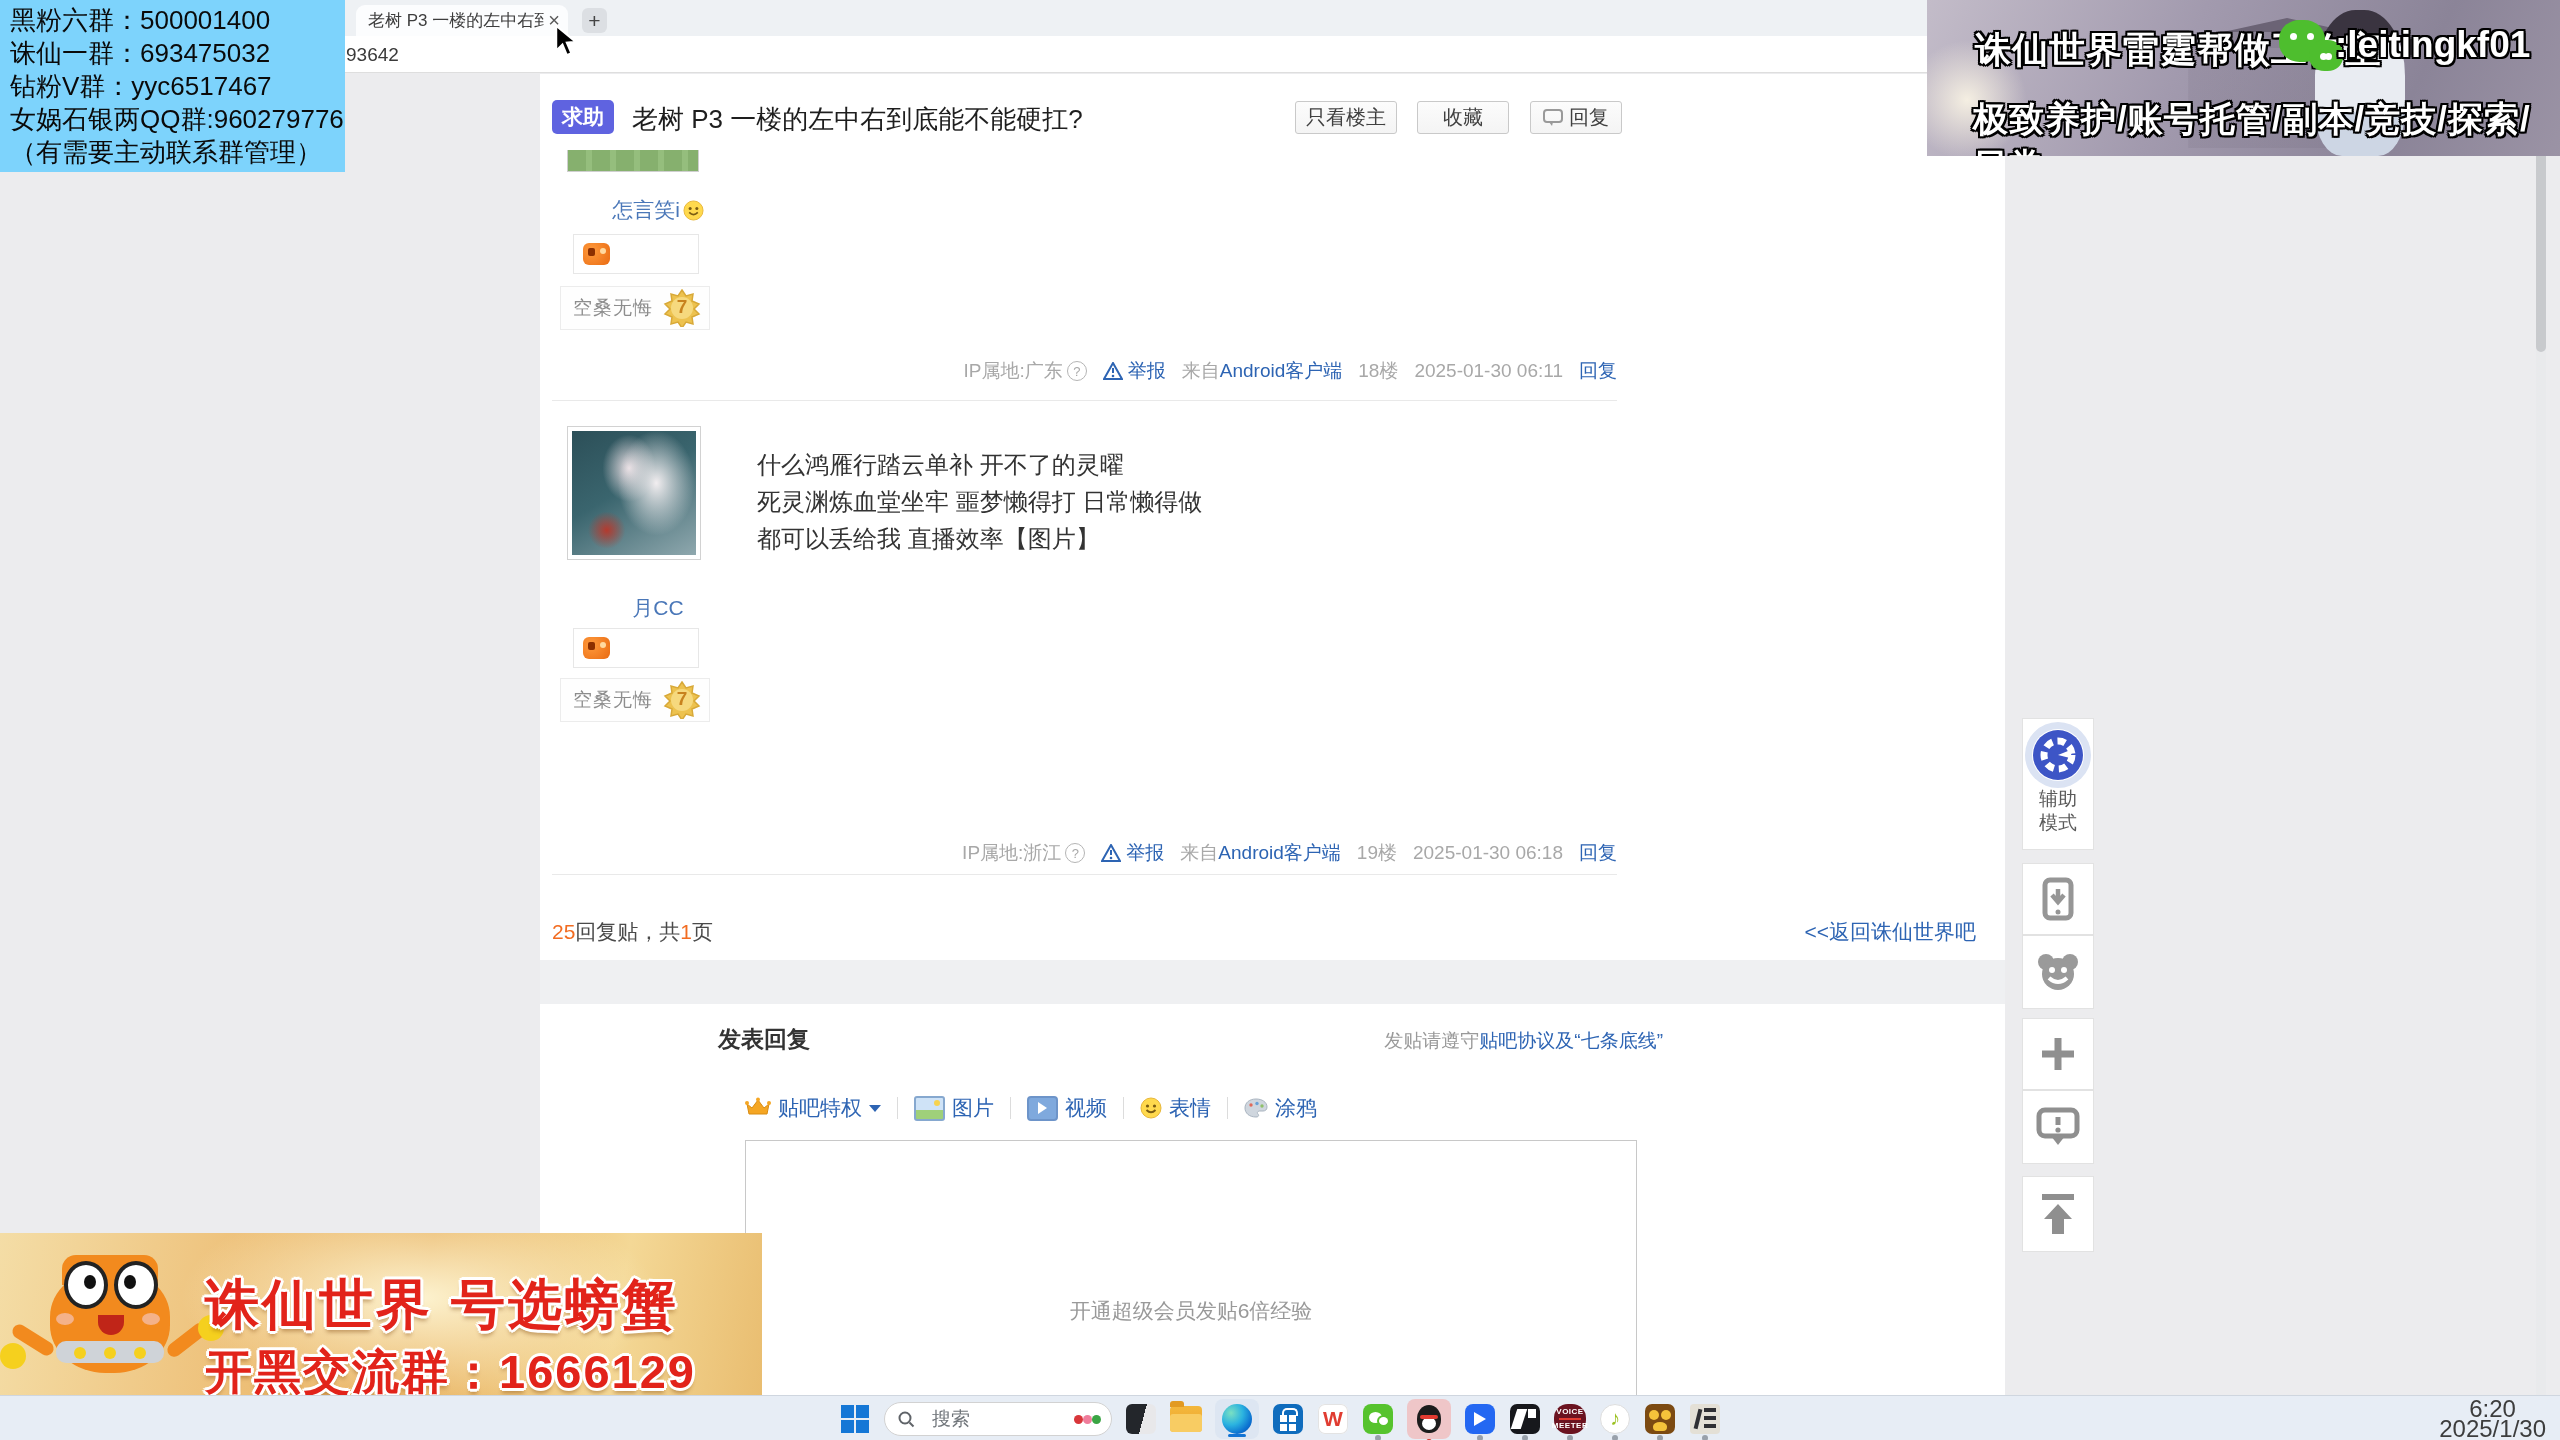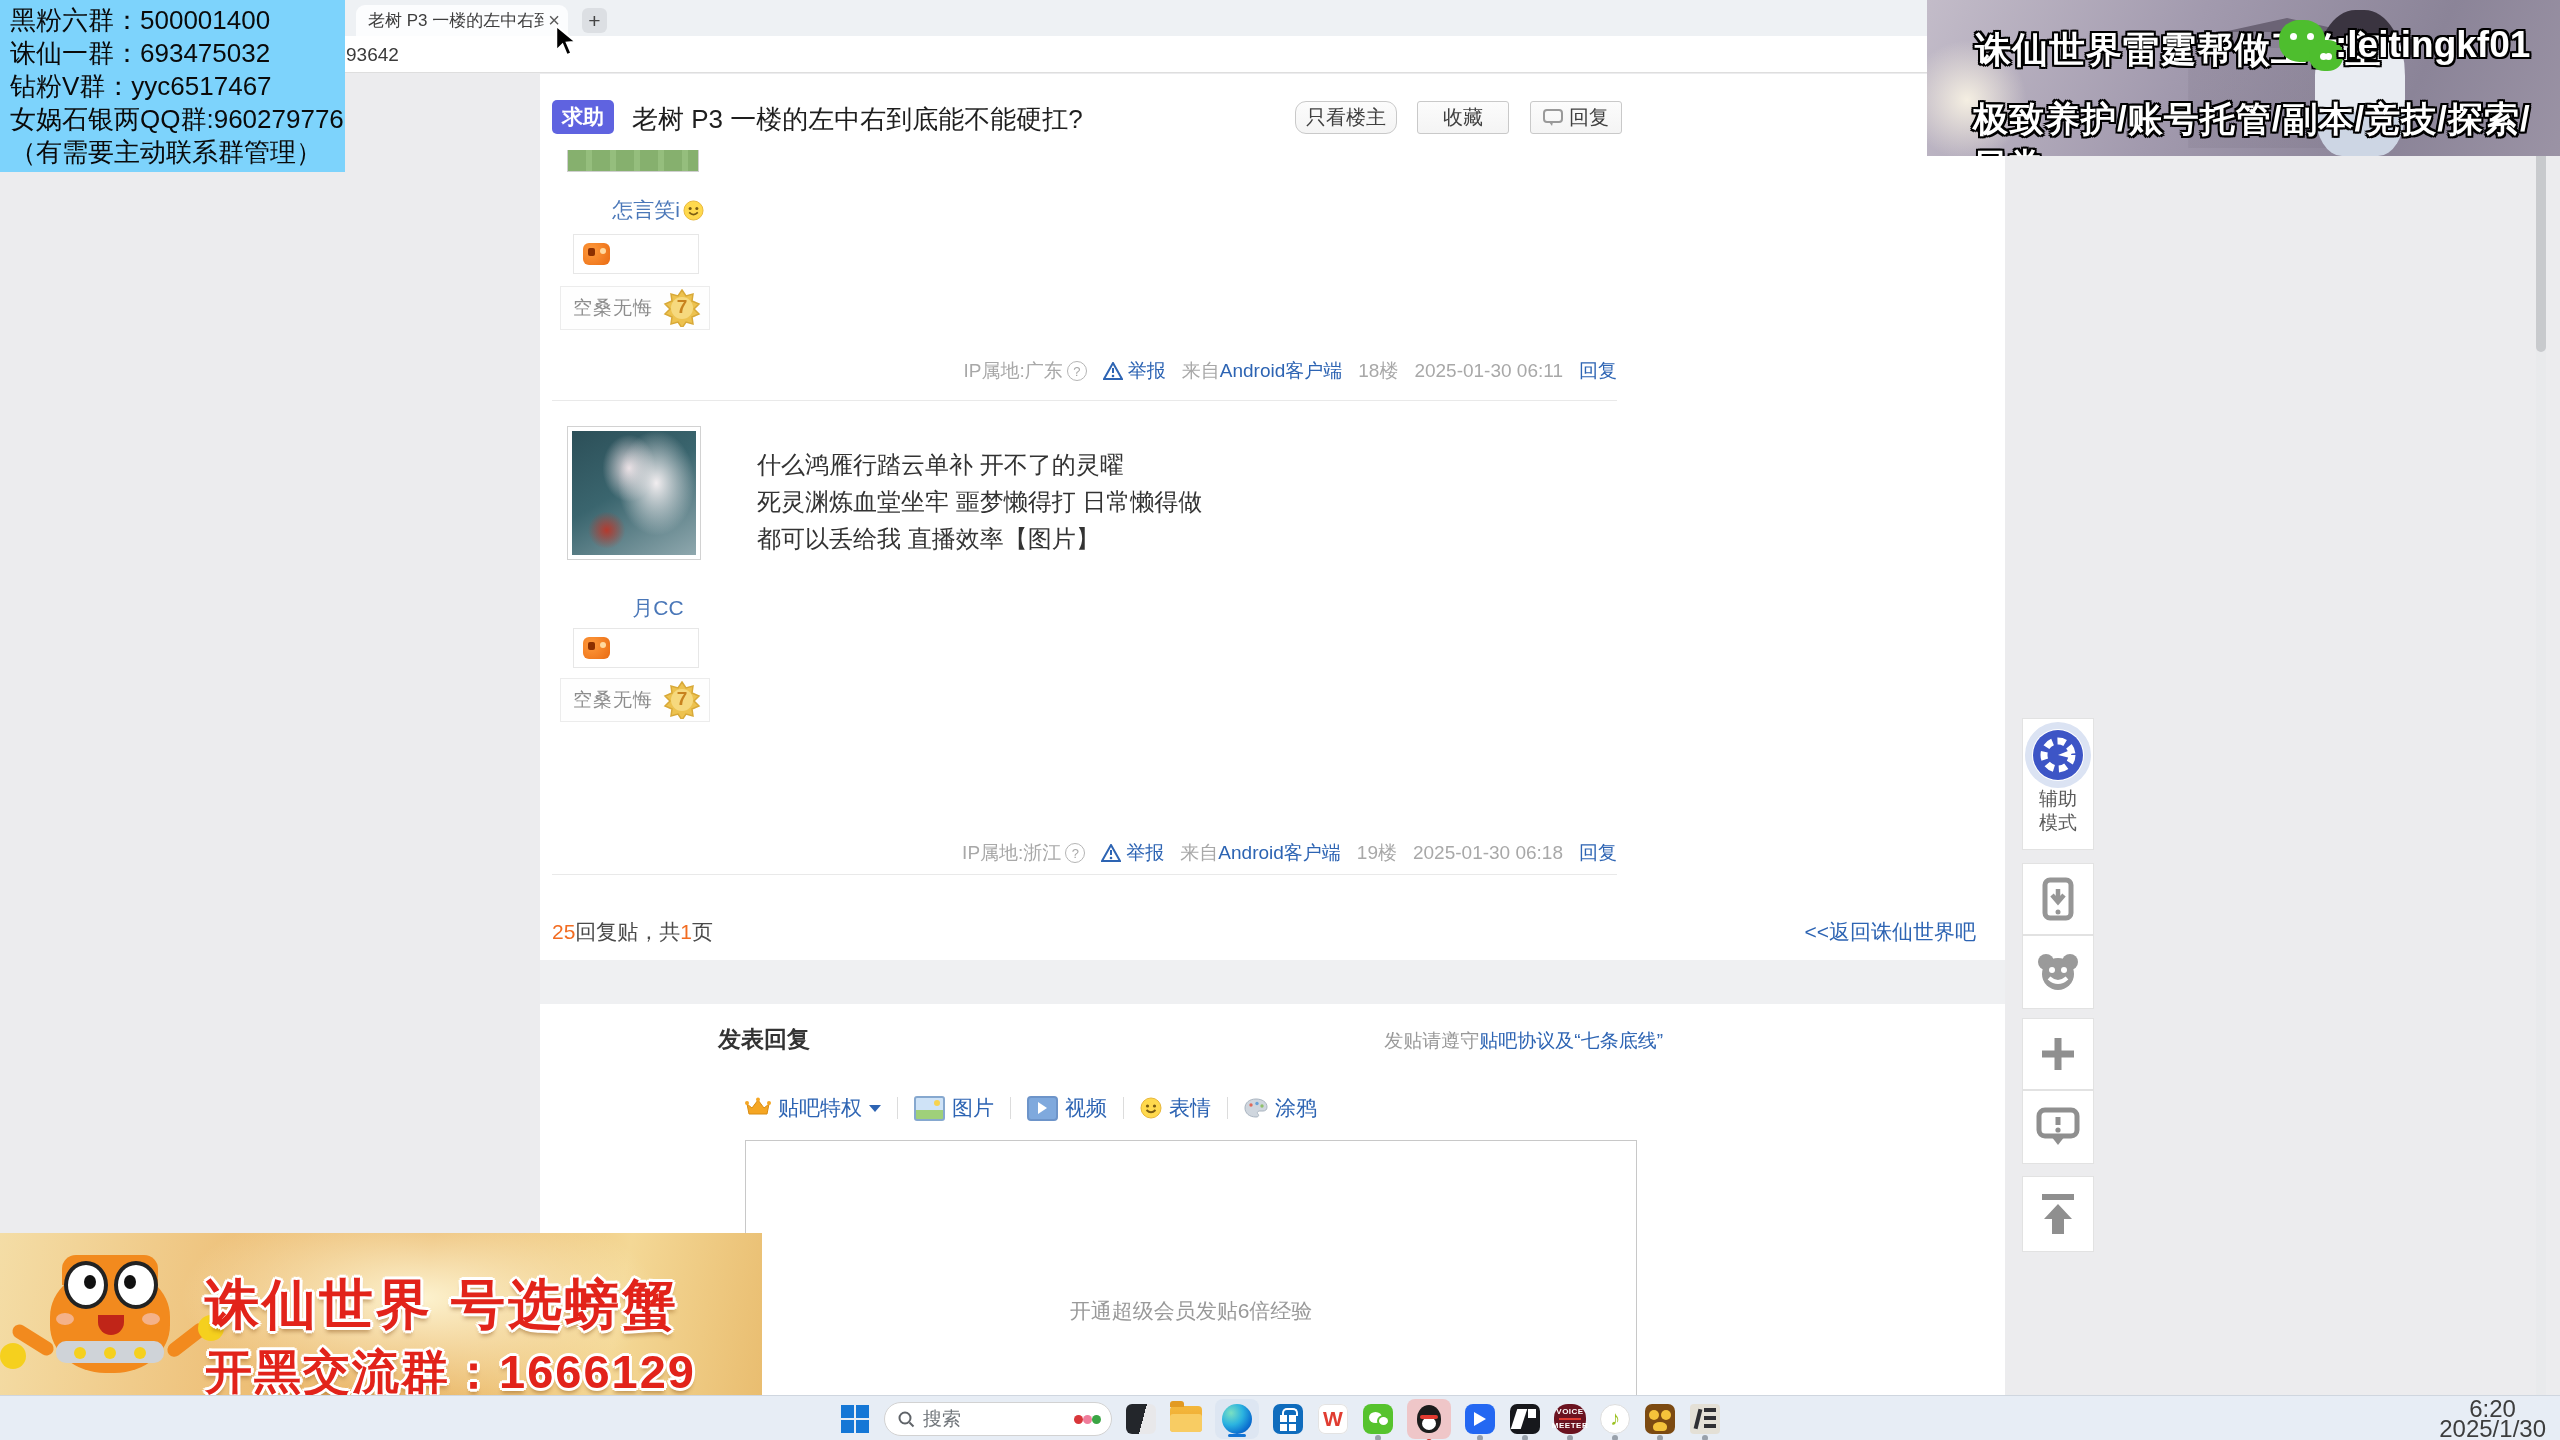--- a/index.html
+++ b/index.html
@@ -155,21 +155,21 @@
   .tbrow{position:absolute;left:50%;top:0;height:45px;transform:translateX(-50%);
          display:flex;align-items:center;gap:13px;}
   .tslot{position:relative;width:32px;height:32px;display:flex;align-items:center;justify-content:center;}
   .tdot{position:absolute;bottom:-6px;left:50%;transform:translateX(-50%);width:6px;height:6px;
         border-radius:50%;background:#99a1ab;}
   .tdot.red{background:#d93026;}
   .win{display:grid;grid-template-columns:13px 13px;grid-template-rows:13px 13px;gap:2px;}
   .win span{background:#1577d6;}
   .spill{width:228px;height:34px;background:#fff;border:1px solid #d2d2d2;border-radius:17px;
          display:flex;align-items:center;gap:8px;padding:0 10px 0 12px;box-sizing:border-box;}
-  .spill .ph{font-size:19px;color:#70757a;flex:1;}
+  .spill .ph{font-size:19px;color:#70757a;flex:1;margin-left:9px;}
   .fl{width:9px;height:9px;border-radius:50%;display:inline-block;}
   .i-note{width:30px;height:30px;border-radius:6px;background:linear-gradient(105deg,#23262b 55%,#e8e8ea 55%);}
   .i-folder{width:32px;height:26px;background:linear-gradient(#f3b73c,#eea62f);border-radius:4px;position:relative;}
   .i-folder::before{content:"";position:absolute;left:0;top:-5px;width:14px;height:6px;background:#e29a22;border-radius:3px 3px 0 0;}
   .i-folder::after{content:"";position:absolute;left:0;top:8px;width:32px;height:18px;background:#f8cc63;border-radius:3px;}
   .wrap-active{width:44px;height:40px;background:#dde6f2;border-radius:8px;display:flex;align-items:center;
                justify-content:center;position:relative;}
   .wrap-active .under{position:absolute;bottom:2px;left:50%;transform:translateX(-50%);width:18px;height:3px;
                background:#1273d4;border-radius:2px;}
   .i-edge{width:30px;height:30px;border-radius:50%;
@@ -216,21 +216,21 @@
 </style>
 </head>
 <body>
 
 <div class="a page"></div>
 
 <div class="a main">
 
   <div class="a tag">求助</div>
   <div class="a ttl">老树 P3 一楼的左中右到底能不能硬扛?</div>
-  <div class="a tbtn" style="left:755px;width:102px;border-radius:11px;">
+  <div class="a tbtn" style="left:755px;width:102px;">
     <span>只看楼主</span>
   </div>
   <div class="a tbtn" style="left:877px;width:92px;">
     <span>收藏</span>
   </div>
   <div class="a tbtn" style="left:990px;width:92px;">
     <svg width="20" height="18" viewBox="0 0 20 18">
         <rect x="1" y="1" width="18" height="12" rx="3" fill="none" stroke="#9a9a9a" stroke-width="2"></rect>
         <path d="M6 13 l3 4 1-4 Z" fill="#9a9a9a"></path>
       </svg>

